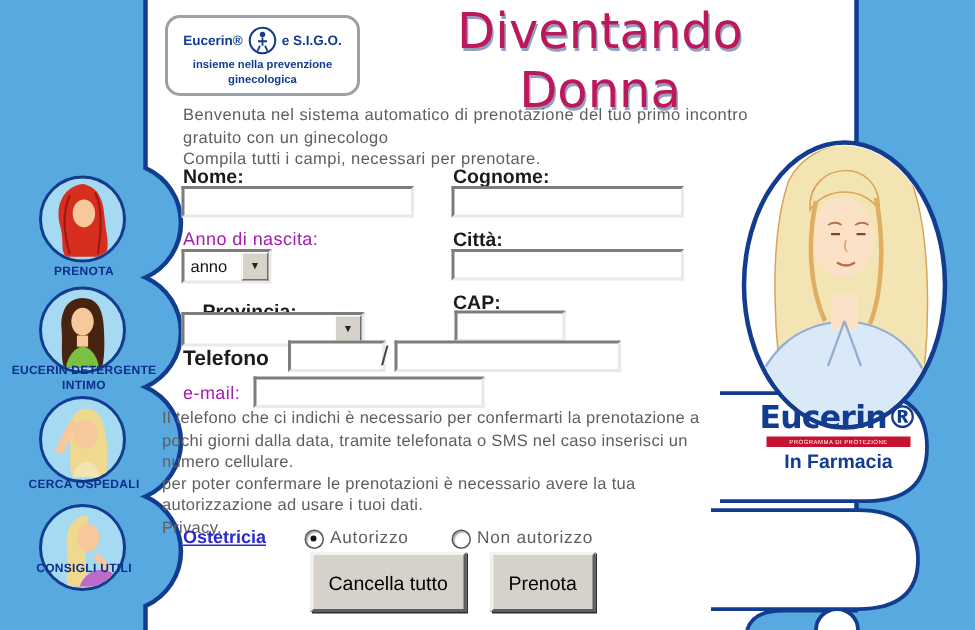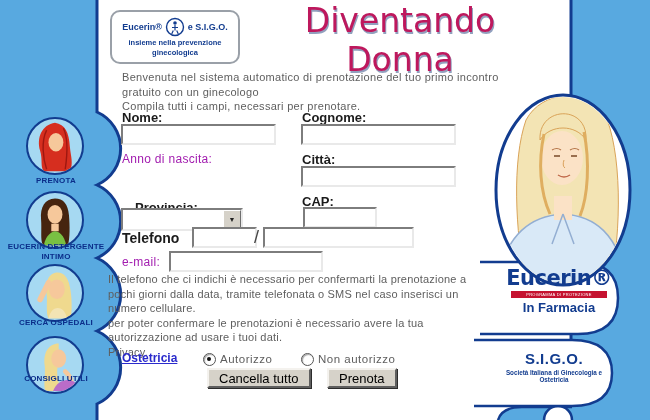--- a/index.html
+++ b/index.html
@@ -38,21 +38,21 @@
     border:1px solid;border-color:#fff #6e6e6e #6e6e6e #fff;display:flex;align-items:center;
     justify-content:center;font-size:7px;color:#222;}
   .slash{position:absolute;font-size:18px;color:#444;z-index:3;}
   #informativa{position:absolute;left:122px;top:351px;font-size:12px;font-weight:bold;
     color:#2A2ACC;text-decoration:underline;z-index:3;cursor:pointer;}
   .radio{position:absolute;width:11px;height:11px;border-radius:50%;background:#fff;
     border:1px solid #555;box-shadow:inset 1px 1px 1px rgba(0,0,0,0.35);z-index:3;}
   .radio.checked::after{content:"";position:absolute;left:3px;top:3px;width:4px;height:4px;
     border-radius:50%;background:#111;}
   .radio-label{position:absolute;font-size:11.5px;color:#5E5E5E;letter-spacing:0.5px;z-index:3;}
-  .btn{position:absolute;height:20px;background:#D6D2C9;border:2px solid;z-index:3;
+  .btn{position:absolute;height:40px;background:#D6D2C9;border:2px solid;z-index:3;
     border-color:#f4f2ee #5f5f5f #5f5f5f #f4f2ee;box-shadow:1px 1px 0 #2c2c2c;
     font-size:13px;color:#000;display:flex;align-items:center;justify-content:center;
     padding:0 10px;font-family:"Liberation Sans",sans-serif;cursor:pointer;}
 
   
   .side-icon{position:absolute;width:58px;height:58px;border-radius:50%;background:#A6D9F2;
     border:2px solid #123C8F;overflow:hidden;box-sizing:border-box;left:26px;z-index:2;cursor:pointer;}
   .side-icon svg{display:block;width:54px;height:54px;}
   .side-label{position:absolute;left:0;width:112px;text-align:center;font-size:8px;
     font-weight:bold;color:#0B2E8A;line-height:1.25;letter-spacing:0.2px;z-index:2;cursor:pointer;}
@@ -132,20 +132,24 @@
     <div>Compila tutti i campi, necessari per prenotare.</div>
   </div>
 
   <div class="flabel" style="left:122px;top:110px;">Nome:</div>
   <div class="flabel" style="left:302px;top:110px;">Cognome:</div>
   <input class="tinput" style="left: 121px; top: 124px; width: 145px;">
   <input class="tinput" style="left: 301px; top: 124px; width: 145px;">
 
   <div class="glabel" style="left:122px;top:152px;">Anno di nascita:</div>
   <div class="flabel" style="left:302px;top:152px;">Città:</div>
+  <div class="sel" style="left:121px;top:166px;width:52px;">
+    <span>anno</span>
+    <span class="arrow">▼</span>
+  </div>
   <input class="tinput" style="left: 301px; top: 166px; width: 145px;">
 
   <div class="flabel" style="left:122px;top:200px;padding-left:13px;">Provincia:</div>
   <div class="flabel" style="left:302px;top:194px;">CAP:</div>
   <div class="sel" style="left:121px;top:208px;width:114px;">
     <span class="arrow">▼</span>
   </div>
   <input class="tinput" style="left: 303px; top: 207px; width: 64px;">
 
   <div class="flabel" style="left:122px;top:230px;font-size:14px;">Telefono</div>
@@ -209,18 +213,14 @@
       <path d="M27,57 C31,45 44,42 51,48 L51,57 Z" fill="#BA6CC8"></path>
     </svg>
   </div>
   <div class="side-label" style="top:374px;">CONSIGLI UTILI</div>
 
   <div id="eucerin-block">
     <div class="eucerin-word">Eucerin®</div>
     <div class="eucerin-bar">PROGRAMMA DI PROTEZIONE DERMATOLOGICA</div>
     <div class="in-farmacia">In Farmacia</div>
   </div>
-  <div id="sigo-block">
-    <div class="sigo-title">S.I.G.O.</div>
-    <div class="sigo-sub">Società Italiana di Ginecologia e Ostetricia</div>
-  </div>
 
 </div>
 
 </body></html>

